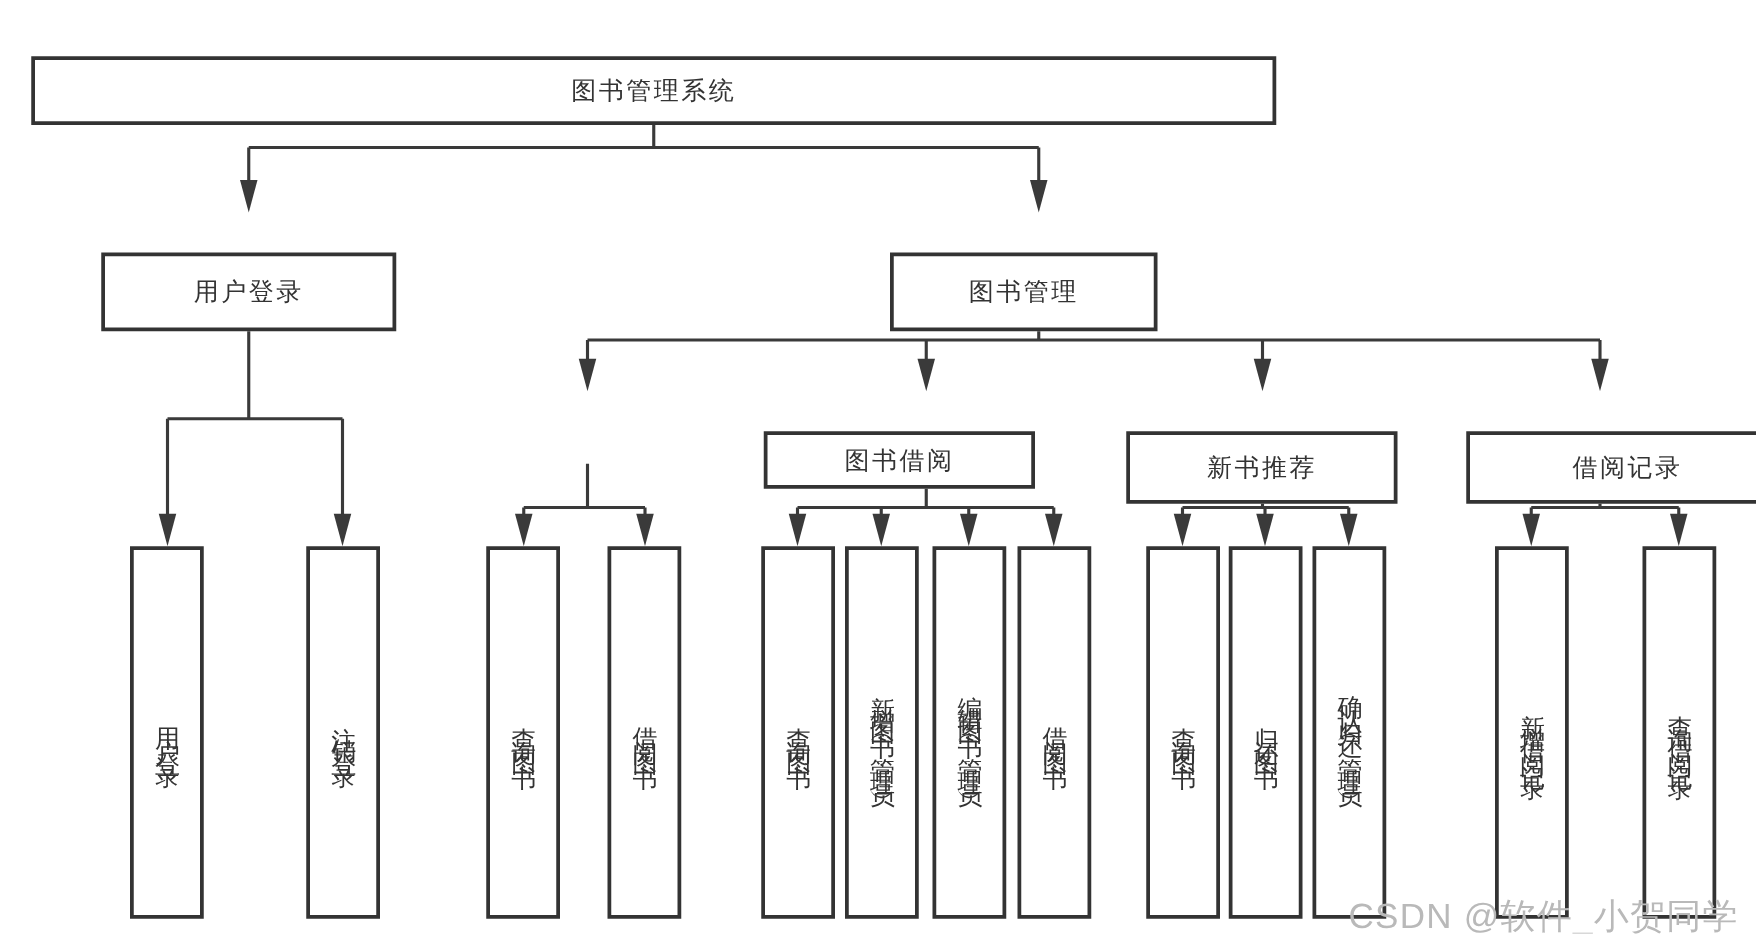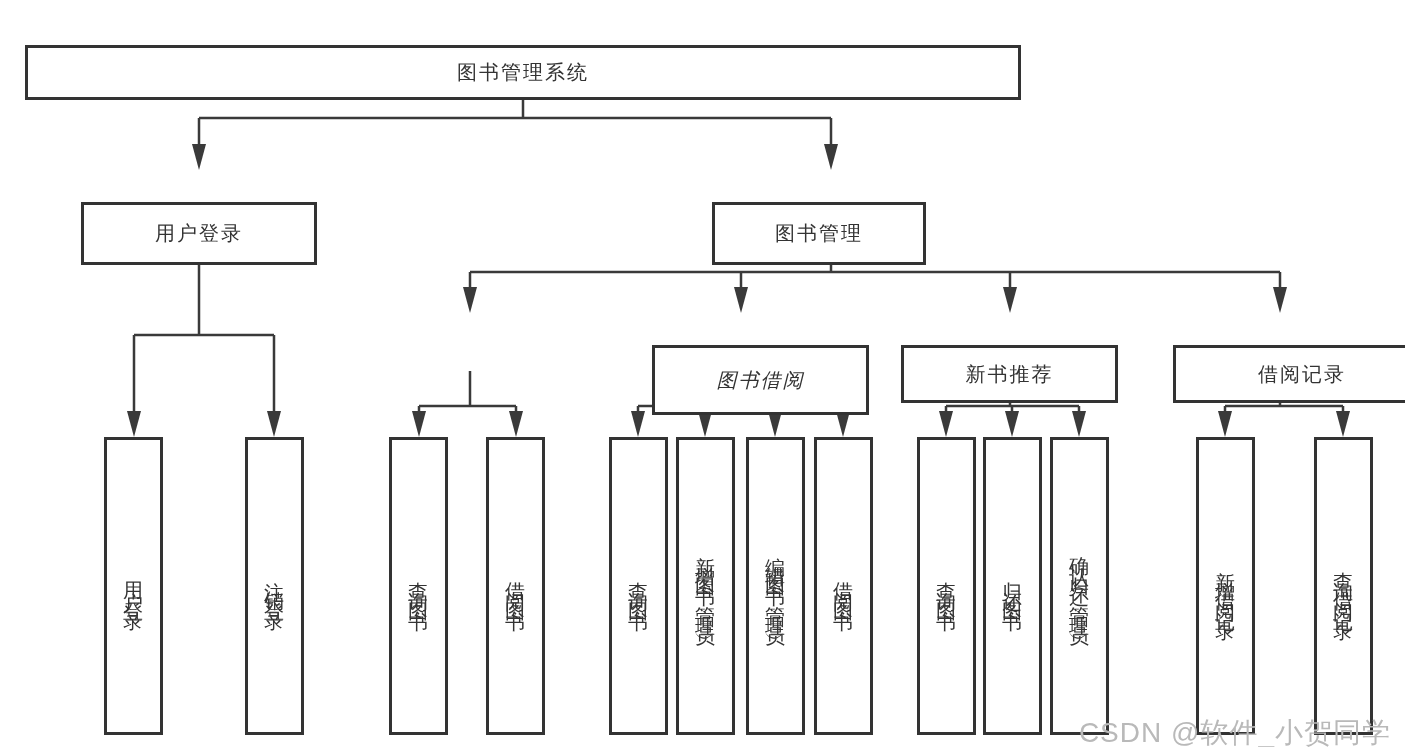--- a/index.html
+++ b/index.html
@@ -49,21 +49,21 @@
     writing-mode: vertical-rl;
     text-orientation: mixed;
     letter-spacing: 10px;
     line-height: 1;
     white-space: nowrap;
   }
   #root-node  { left: 25px;  top: 13px;  width: 996px; height: 55px; }
   #n-user-login { left: 81px;  top: 170px; width: 236px; height: 63px; }
   #n-book-mgmt  { left: 712px; top: 170px; width: 214px; height: 63px; }
   #n-newbook { left: 363px;  top: 313px; width: 215px; height: 58px; }
-  #n-borrow  { left: 652px;  top: 313px; width: 217px; height: 70px; font-style: italic; }
+  #n-borrow  { left: 611px;  top: 313px; width: 217px; height: 46px; }
   #n-current { left: 901px;  top: 313px; width: 217px; height: 58px; }
   #n-records { left: 1173px; top: 313px; width: 258px; height: 58px; }
   .watermark {
     position: absolute;
     right: 14px;
     top: 714px;
     font-size: 28px;
     letter-spacing: 1px;
     color: #b9b9b9;
     z-index: 5;

